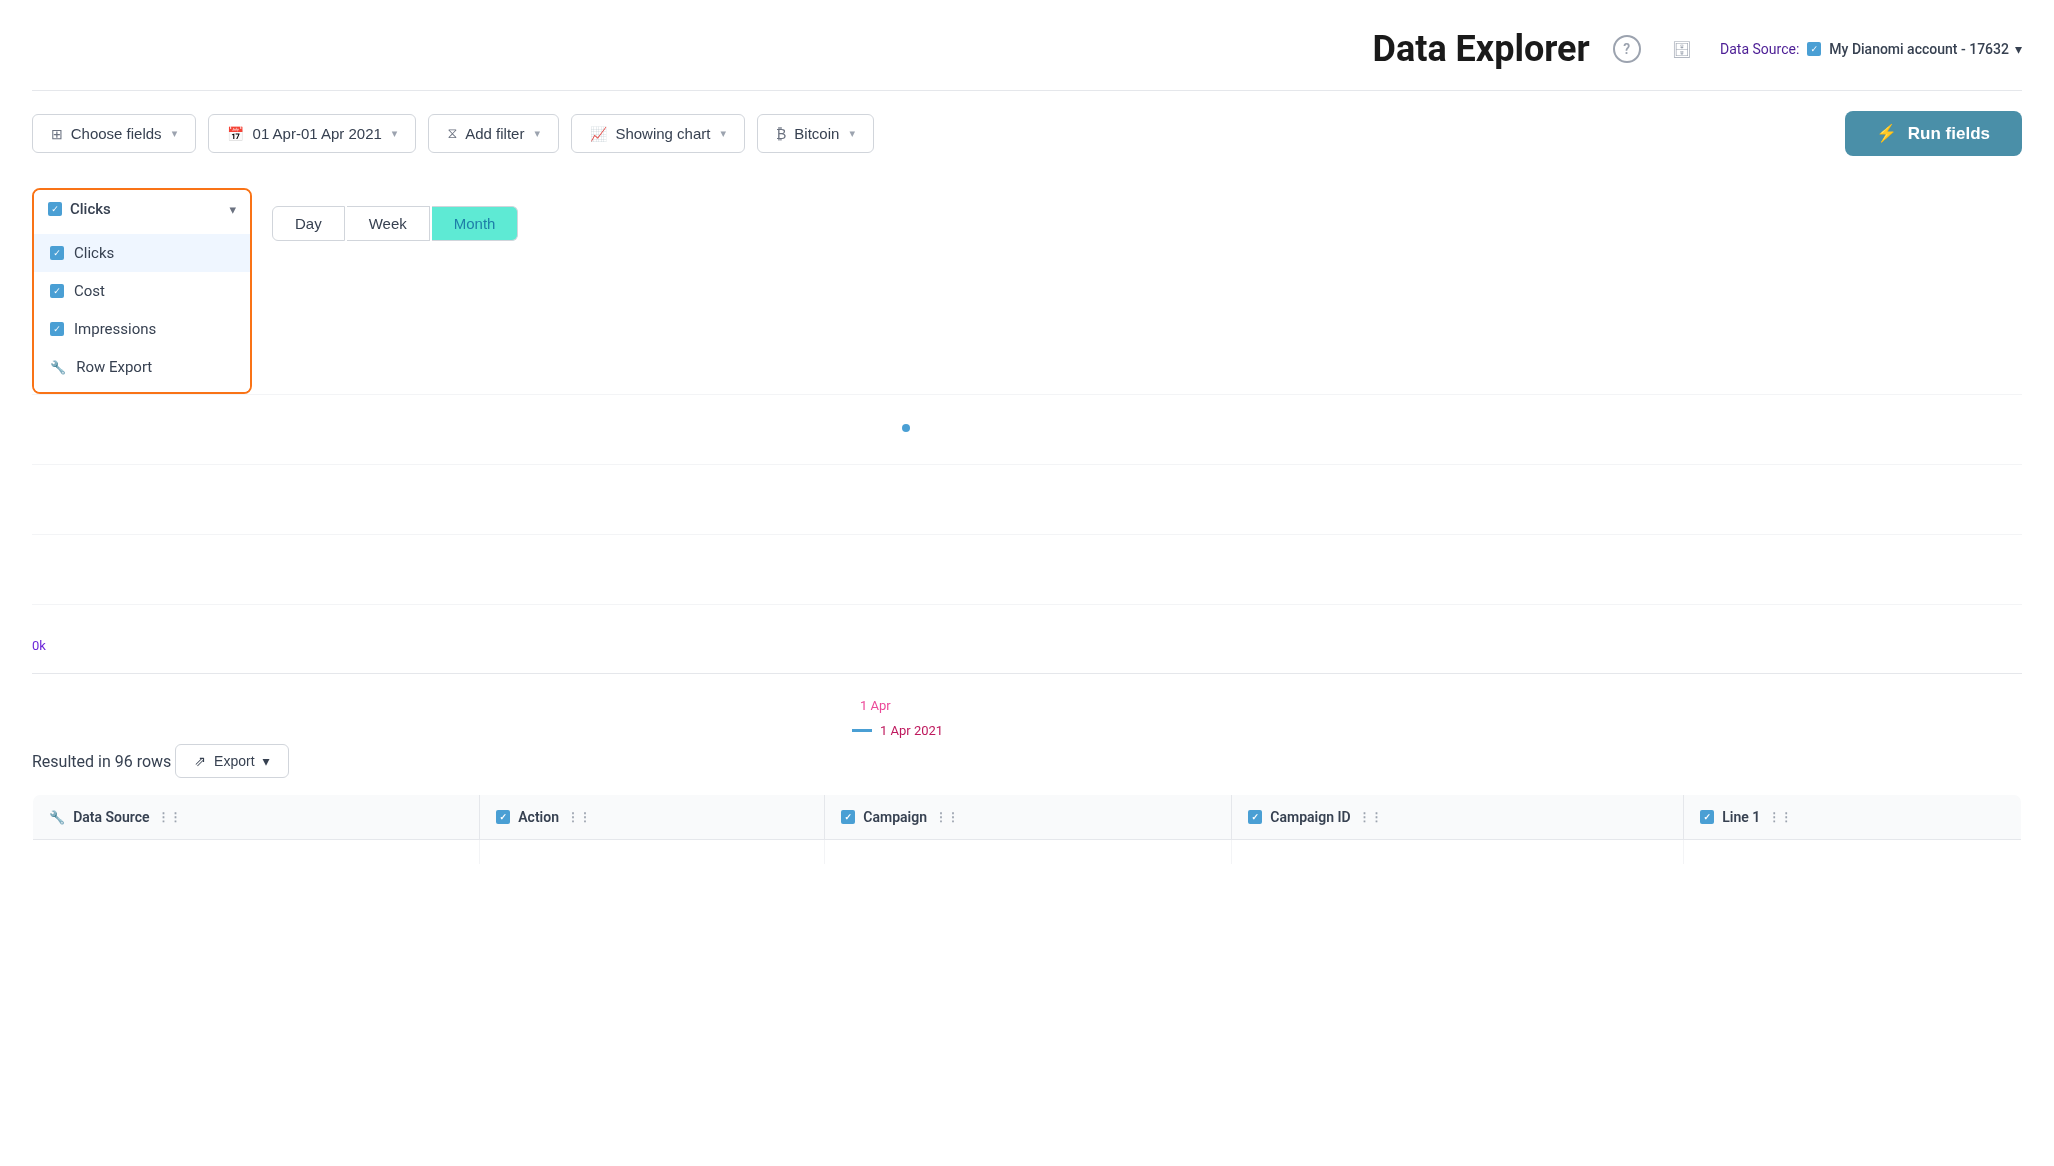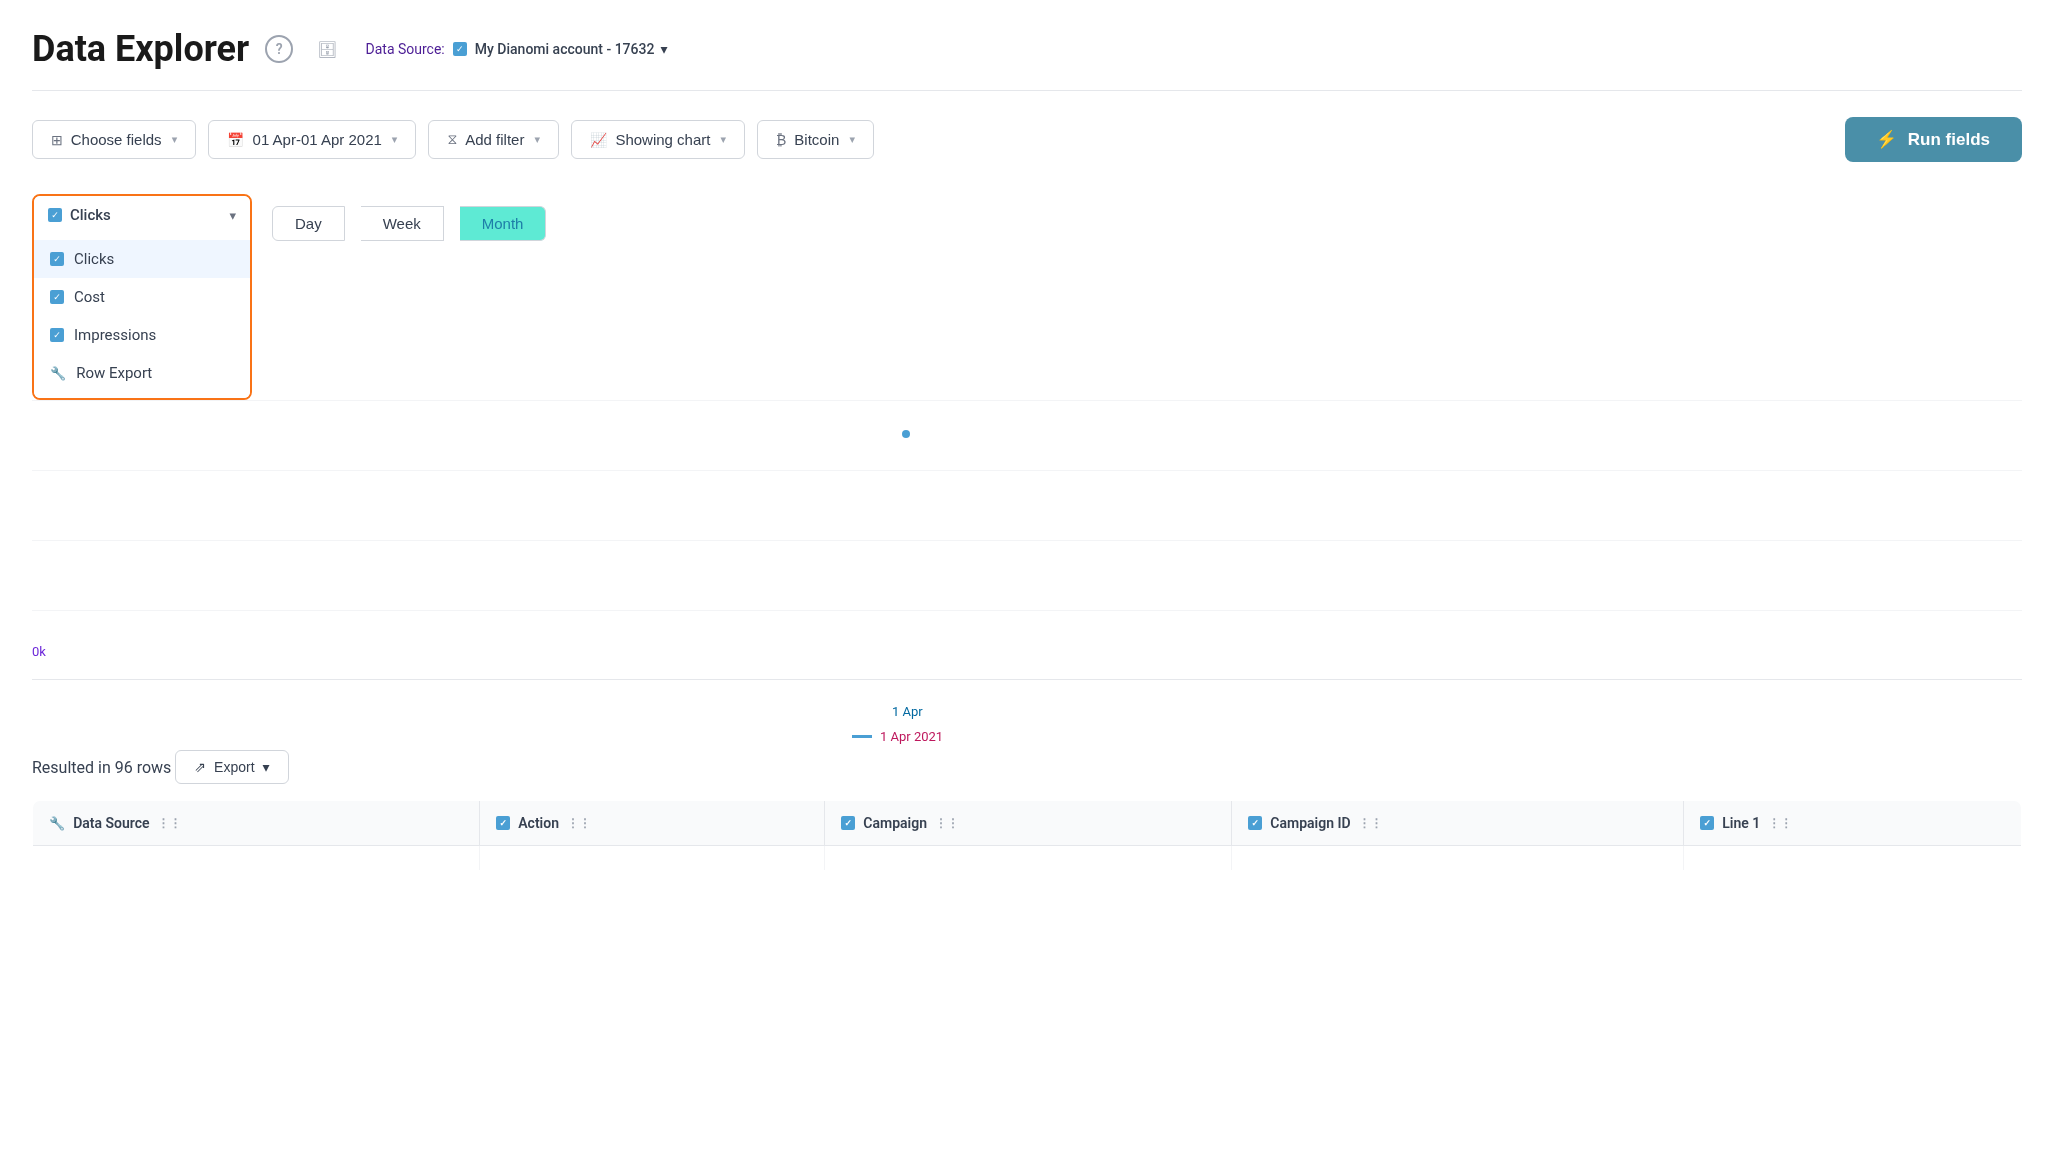--- a/index.html
+++ b/index.html
@@ -12,24 +12,25 @@
 
     .page-wrapper {
       padding: 28px 32px;
       max-width: 2054px;
     }
 
     
     .page-header {
       display: flex;
       align-items: center;
-      gap: 16px;
-      margin-bottom: 26px;
+      gap: 23px;
+      margin-bottom: 20px;
       padding-bottom: 20px;
       border-bottom: 1px solid #e5e7eb;
+      justify-content: flex-end;
     }
 
     .page-title {
       font-size: 36px;
       font-weight: 700;
       color: #1a1a1a;
     }
 
     .help-icon {
       width: 28px;
@@ -195,22 +196,22 @@
       color: #374151;
     }
 
     .dropdown-item.selected {
       background: #eff6ff;
     }
 
     
     .period-tabs {
       display: flex;
-      gap: 16px;
-      margin-top: 12px;
+      gap: 2px;
+      margin-top: 18px;
     }
 
     .period-tab {
       padding: 8px 22px;
       border: 1px solid #d1d5db;
       background: #fff;
       color: #374151;
       font-size: 15px;
       cursor: pointer;
     }
@@ -262,23 +263,23 @@
     .chart-gridline {
       position: absolute;
       left: 0;
       right: 0;
       border-top: 1px solid #f3f4f6;
     }
 
     .chart-x-label {
       position: absolute;
       font-size: 13px;
-      color: #0369a1;
+      color: #ec4899;
       bottom: -40px;
-      left: 860px;
+      left: 828px;
       text-align: center;
     }
 
     .chart-legend {
       position: absolute;
       bottom: -65px;
       left: 820px;
       display: flex;
       align-items: center;
       gap: 8px;

